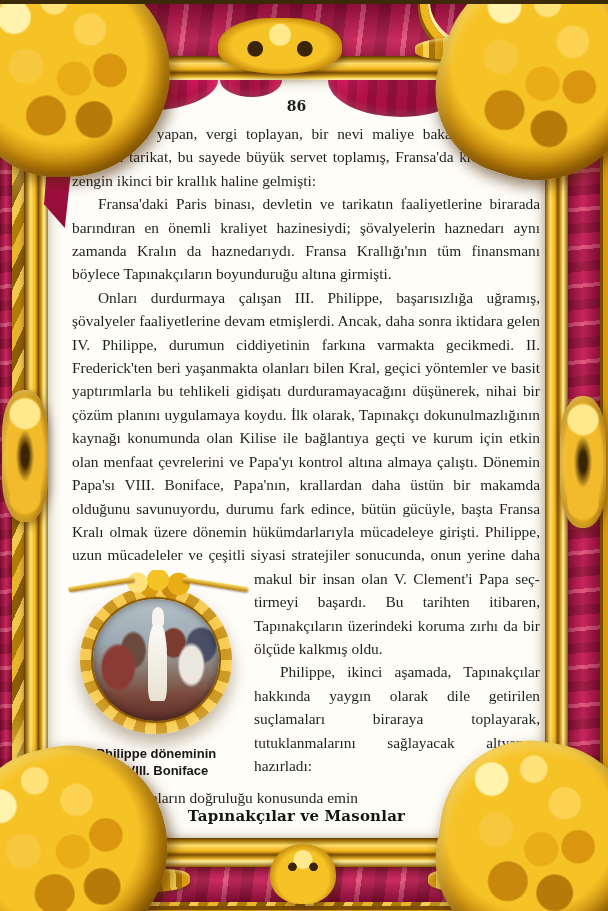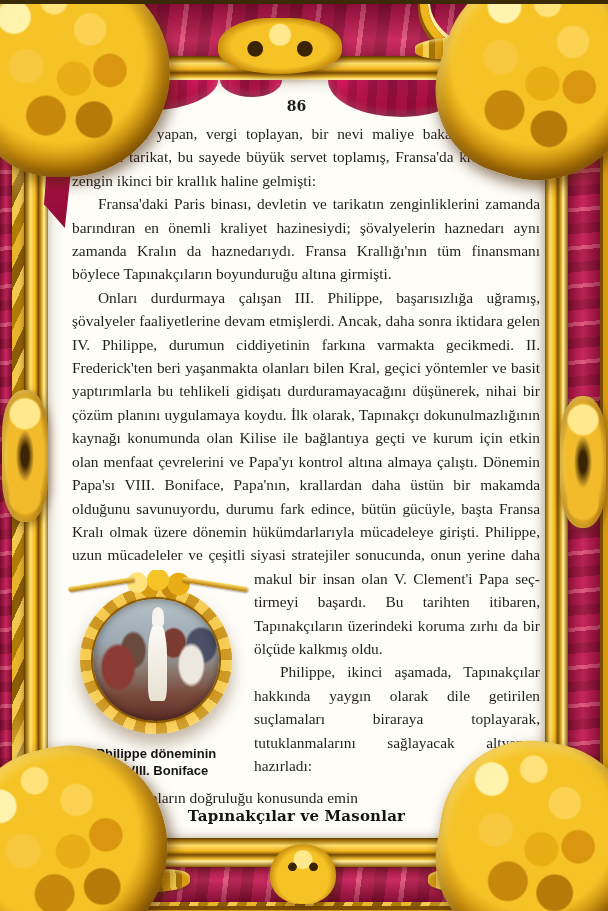--- a/index.html
+++ b/index.html
@@ -220,21 +220,21 @@
   <div class="bar bar-h bar-top"></div>
   <div class="bar bar-h bar-bottom"></div>
   <div class="bar bar-v bar-left"></div>
   <div class="bar bar-v bar-right"></div>
 
   <div class="page">
     <div class="page-number">86</div>
 
     <div class="content">
       <div class="p">haznedarlığı yapan, vergi toplayan, bir nevi maliye bakanlığı görevini üstlenen tarikat, bu sayede büyük servet toplamış, Fransa'da kraldan daha zengin ikinci bir krallık haline gelmişti:</div>
-      <div class="p ind">Fransa'daki Paris binası, devletin ve tarikatın zenginliklerini zamanda barındıran en önemli kraliyet hazinesiydi; şövalyelerin haznedarı aynı zamanda Kralın da haznedarıydı. Fransa Krallığı'nın tüm finansmanı böylece Tapınakçıların boyunduruğu altına girmişti.</div>
+      <div class="p ind">Fransa'daki Paris binası, devletin ve tarikatın faaliyetlerine birarada barındıran en önemli kraliyet hazinesiydi; şövalyelerin haznedarı aynı zamanda Kralın da haznedarıydı. Fransa Krallığı'nın tüm finansmanı böylece Tapınakçıların boyunduruğu altına girmişti.</div>
       <div class="p ind">
         <span>Onları durdurmaya çalışan III. Philippe, başarısızlığa uğramış, şövalyeler faaliyetlerine devam etmişlerdi. Ancak, daha sonra iktidara gelen IV. Philippe, durumun ciddiyetinin farkına varmakta gecikmedi. II. Frederick'ten beri yaşanmakta olanları bilen Kral, geçici yöntemler ve basit yaptırımlarla bu tehlikeli gidişatı durduramayacağını düşünerek, nihai bir çözüm planını uygulamaya koydu. İlk olarak, Tapınakçı dokunulmazlığının kaynağı konumunda olan Kilise ile bağlantıya geçti ve kurum için etkin olan menfaat çevrelerini ve Papa'yı kontrol altına almaya çalıştı. Dönemin Papa'sı VIII. Boniface, Papa'nın, krallardan daha üstün bir makamda olduğunu savunuyordu, durumu fark edince, bütün gücüyle, başta Fransa Kralı olmak üzere dönemin hükümdarlarıyla mücadeleye girişti. Philippe, uzun mücadeleler ve çeşitli siyasi stratejiler sonucunda, onun yerine daha makul bir insan olan V. Clement'i Papa seç-</span>
         <div class="figure">
           <div class="branches"></div>
           <div class="ring">
             <div class="painting"></div>
           </div>
           <div class="fig-caption">
             <span style="display:block">IV. Philippe döneminin</span>
             <span style="display:block">Papa'sı VIII. Boniface</span>

